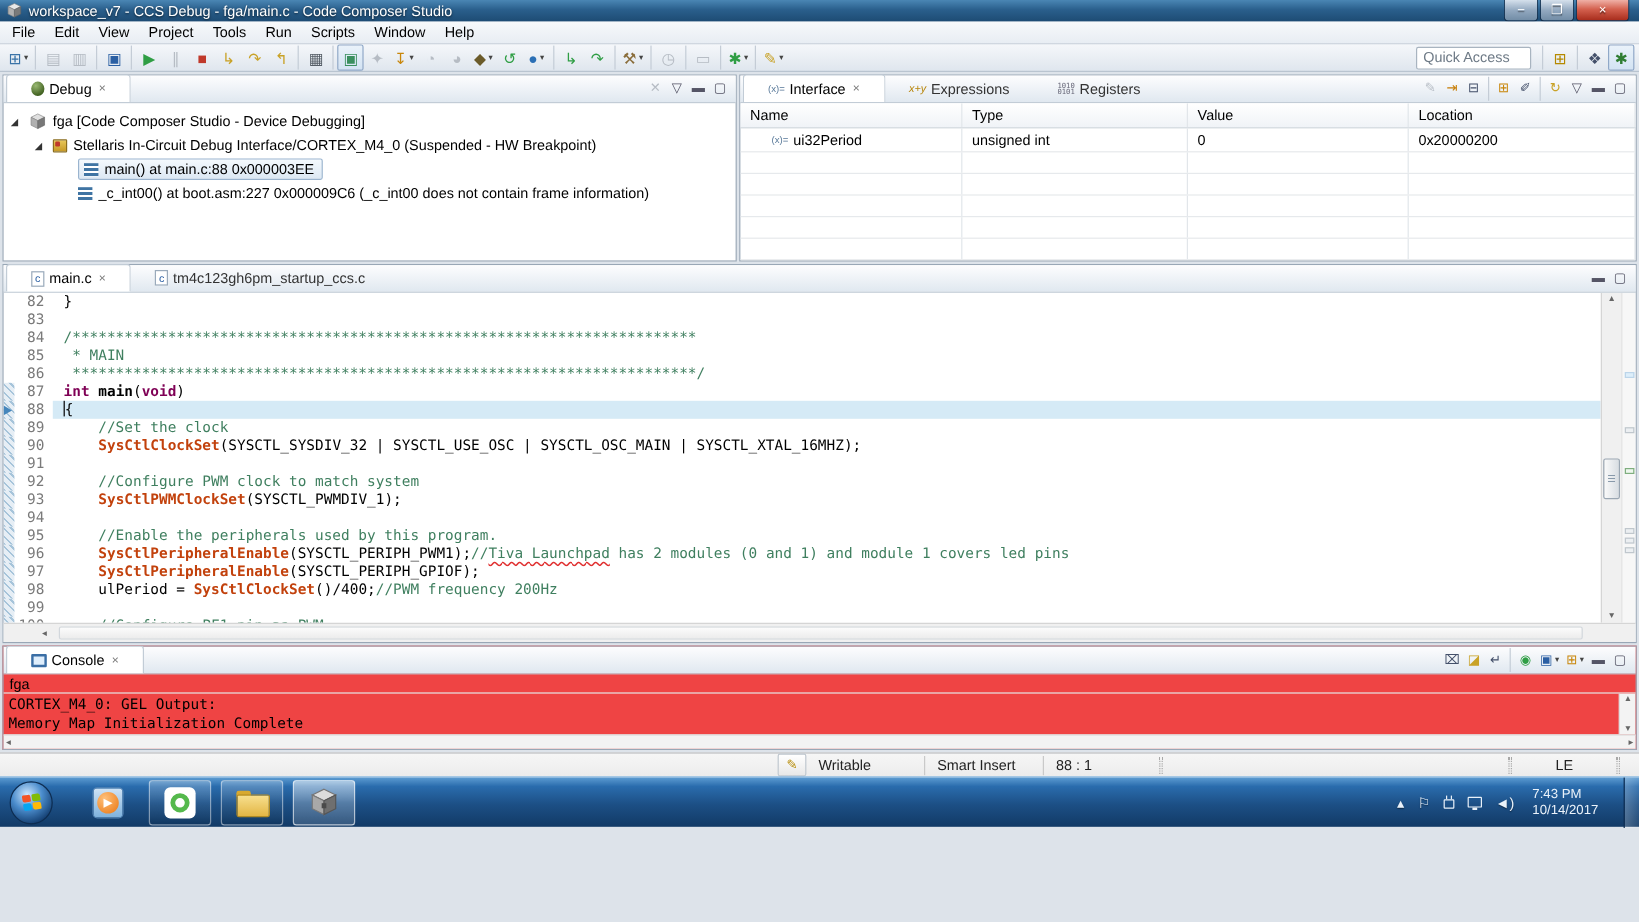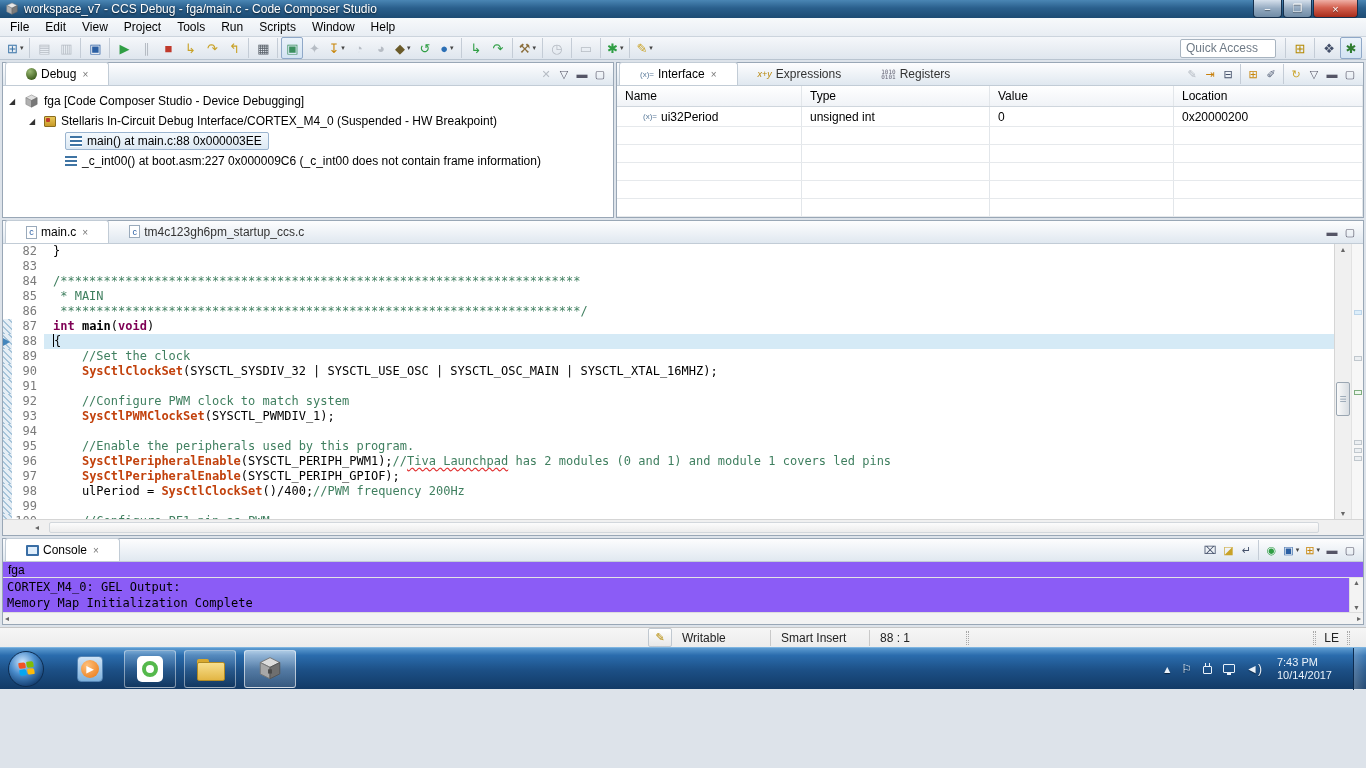--- a/index.html
+++ b/index.html
@@ -84,35 +84,35 @@
   .vscroll { width:17px; background:#f0f0f0; border-left:1px solid #d5d5d5; position:relative; flex-shrink:0; }
   .sarrow { position:absolute; left:0; width:100%; text-align:center; font-size:7px; color:#666; }
   .vthumb { position:absolute; left:1px; right:1px; border:1px solid #9aa6b2; border-radius:2px; background:linear-gradient(90deg,#fafafa,#d8dde2); display:flex; align-items:center; justify-content:center; color:#8899aa; font-size:8px; }
   .ruler { width:12px; background:#f7f7f7; border-left:1px solid #e2e2e2; position:relative; flex-shrink:0; }
   .rmark { position:absolute; left:2px; width:8px; height:5px; border:1px solid #c0c7cd; background:#eceff2; }
   .hscroll { height:16px; background:#f0f0f0; border-top:1px solid #d5d5d5; position:relative; flex-shrink:0; }
   .hthumb { position:absolute; top:2px; height:11px; border:1px solid #d2d7dc; border-radius:2px; background:linear-gradient(#fcfcfc,#ececec); }
   .harrow { position:absolute; top:3px; font-size:8px; color:#666; }
 
   
-  .console { height:143px; margin:2px; background:#8b5cf6; border:1px solid #99a7b6; display:flex; flex-direction:column; }
+  .console { height:143px; margin:2px; background:#ef4444; border:1px solid #99a7b6; display:flex; flex-direction:column; }
   .console-label { height:16px; padding:1px 0 0 5px; border-bottom:1px solid #e4e4e4; flex-shrink:0; }
   .console-body { flex:1; display:flex; overflow:hidden; }
   .console-out { flex:1; font-family:"DejaVu Sans Mono",monospace; font-size:12px; line-height:16px; padding:1px 4px; }
   .cvscroll { width:14px; background:#f3f3f3; border-left:1px solid #ddd; position:relative; flex-shrink:0; }
   .chscroll { height:12px; background:#f3f3f3; border-top:1px solid #ddd; position:relative; flex-shrink:0; }
 
   
   .statusbar { height:28px; background:linear-gradient(#f6f6f6,#ececec); border-top:1px solid #c6c6c6; display:flex; align-items:center; }
   .sb-spacer { width:648px; }
   .sbico { width:24px; height:19px; border:1px solid #c0c8d0; border-radius:2px; background:linear-gradient(#fff,#e8e8e8); display:flex; align-items:center; justify-content:center; font-size:11px; color:#b58900; margin-right:10px; }
   .sbsep { width:1px; height:16px; background:#c9c9c9; margin:0 10px; }
   .sbitem { color:#222; min-width:78px; }
   .grip { height:14px; border-left:1px dotted #a8a8a8; border-right:1px dotted #a8a8a8; width:3px; margin:0 8px; }
-  .sb-right { margin-left:auto; display:flex; align-items:flex-end; margin-right:8px; }
+  .sb-right { margin-left:auto; display:flex; align-items:flex-end; margin-right:8px;gap:28px; }
 
   
   .taskbar { height:42px; background:linear-gradient(#5c9bd1,#2a6cad 18%,#1c4f85 55%,#123a66); border-top:1px solid #7db4e0; display:flex; align-items:center; }
   .orb { width:36px; height:36px; border-radius:50%; margin-left:8px; background:radial-gradient(circle at 40% 30%,#cfe8ff,#4a8ccc 40%,#123c6e 80%); border:1px solid #0d2c50; display:flex; align-items:center; justify-content:center; }
   .flag { display:grid; grid-template-columns:7px 7px; grid-template-rows:6px 6px; gap:1px; transform:rotate(-8deg); }
   .flag i { border-radius:1px 2px; }
   .task-apps { display:flex; gap:8px; margin-left:20px; align-items:center; }
   .tapp { width:52px; height:38px; display:flex; align-items:center; justify-content:center; border-radius:3px; }
   .tapp.running { border:1px solid rgba(255,255,255,.45); background:linear-gradient(rgba(255,255,255,.25),rgba(255,255,255,.06) 50%,rgba(0,0,0,.08)); }
   .tapp.active { background:linear-gradient(rgba(255,255,255,.55),rgba(255,255,255,.25) 50%,rgba(255,255,255,.15)); border:1px solid rgba(255,255,255,.6); }

